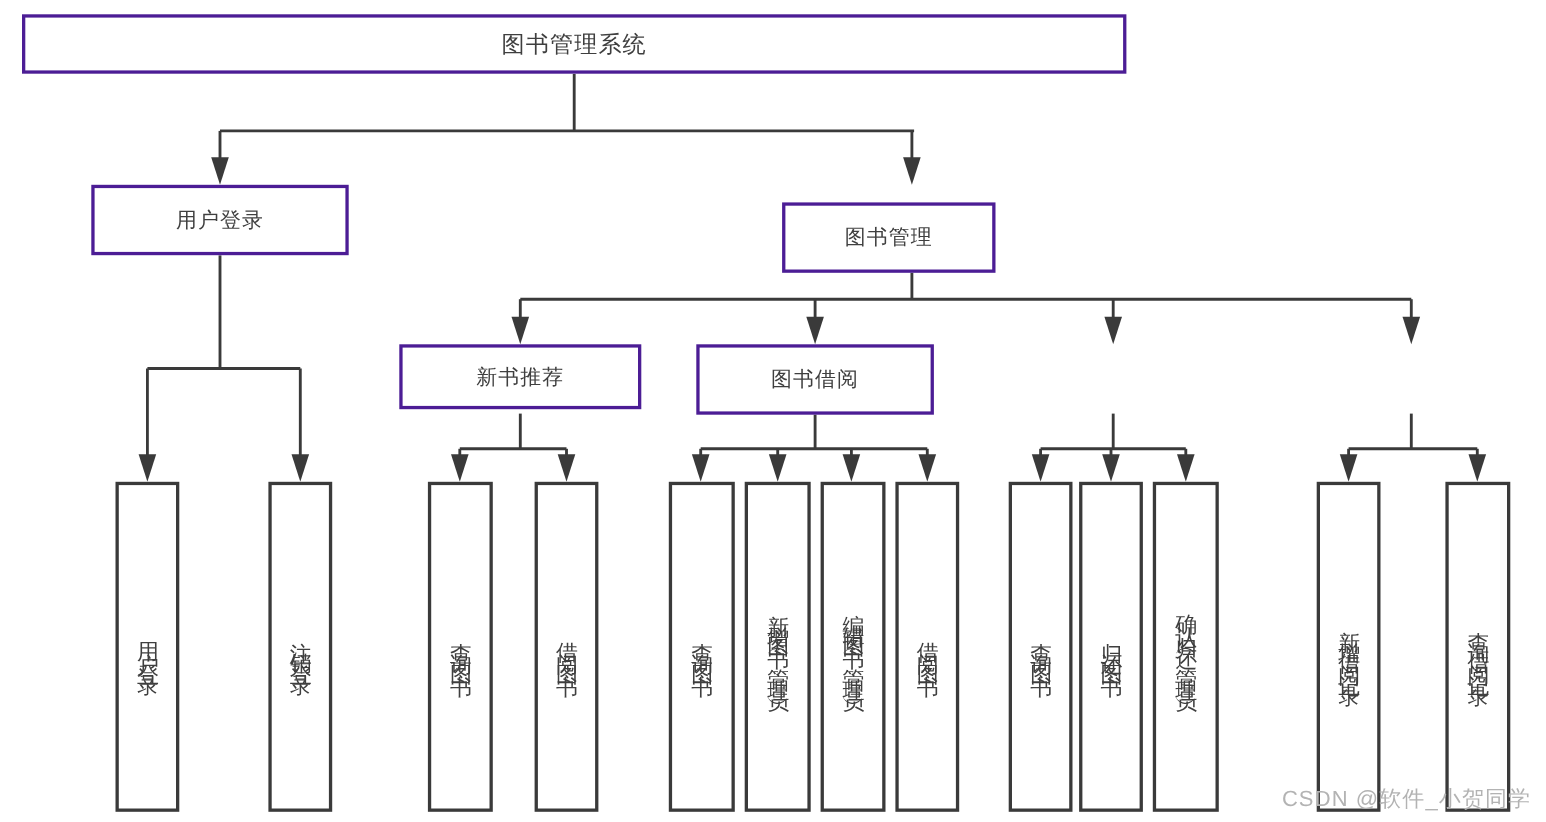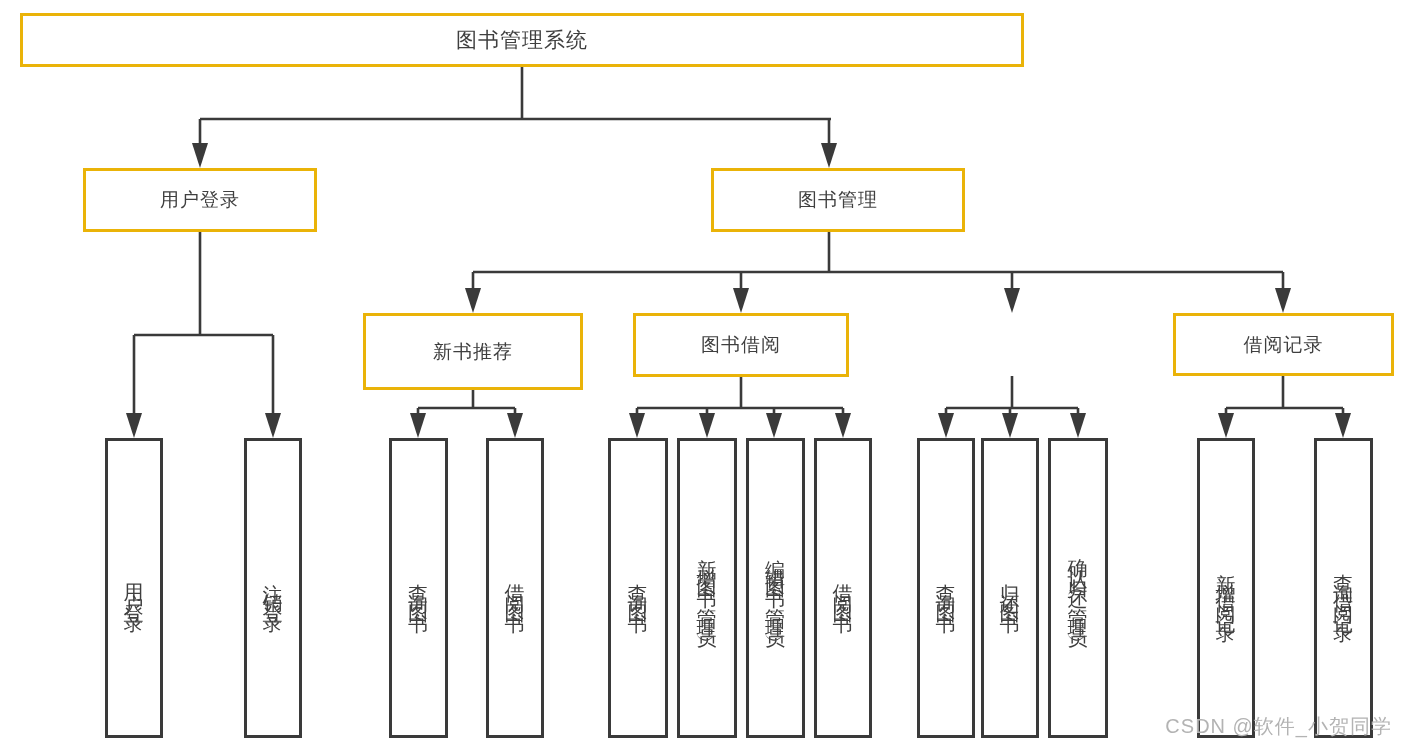--- a/index.html
+++ b/index.html
@@ -3,21 +3,21 @@
 <meta charset="utf-8">
 <style>
   html,body{margin:0;padding:0;background:#ffffff;}
   #canvas{
     position:relative;width:1405px;height:747px;background:#ffffff;overflow:hidden;
     font-family:"Liberation Sans","DejaVu Sans",sans-serif;
   }
   #wires{position:absolute;left:0;top:0;z-index:1;}
   .hbox{
     position:absolute;box-sizing:border-box;z-index:2;
-    border:3px solid #eab308;background:#ffffff;
+    border:3px solid #4c1d95;background:#ffffff;
     display:flex;align-items:center;justify-content:center;
     font-size:19px;color:#3f3f3f;letter-spacing:1px;white-space:nowrap;
   }
   .hbox.root{font-size:21px;}
   .vbox{
     position:absolute;box-sizing:border-box;z-index:2;
     border:3px solid #3a3a3a;background:#ffffff;
     display:flex;align-items:center;justify-content:center;
   }
   .vbox .vtext{
@@ -90,32 +90,29 @@
       <polygon points="1335,413 1351,413 1343,438" fill="#3a3a3a"></polygon>
     </svg>
 
   <div class="hbox root" style="left:20px;top:13px;width:1004px;height:54px;">
     <span>图书管理系统</span>
   </div>
 
   <div class="hbox" style="left:83px;top:168px;width:234px;height:64px;">
     <span>用户登录</span>
   </div>
-  <div class="hbox" style="left:711px;top:168px;width:254px;height:64px;align-items:center;">
+  <div class="hbox" style="left:711px;top:184px;width:194px;height:64px;align-items:center;">
     <span>图书管理</span>
   </div>
 
-  <div class="hbox" style="left:363px;top:313px;width:220px;height:77px;">
+  <div class="hbox" style="left:363px;top:313px;width:220px;height:59px;">
     <span>新书推荐</span>
   </div>
   <div class="hbox" style="left:633px;top:313px;width:216px;height:64px;">
     <span>图书借阅</span>
-  </div>
-  <div class="hbox" style="left:1173px;top:313px;width:221px;height:63px;">
-    <span>借阅记录</span>
   </div>
 
   <div class="vbox" style="left:105px;top:438px;width:58px;height:300px;">
     <span class="vtext">用户登录</span>
   </div>
   <div class="vbox" style="left:244px;top:438px;width:58px;height:300px;">
     <span class="vtext">注销登录</span>
   </div>
 
   <div class="vbox" style="left:389px;top:438px;width:59px;height:300px;">

